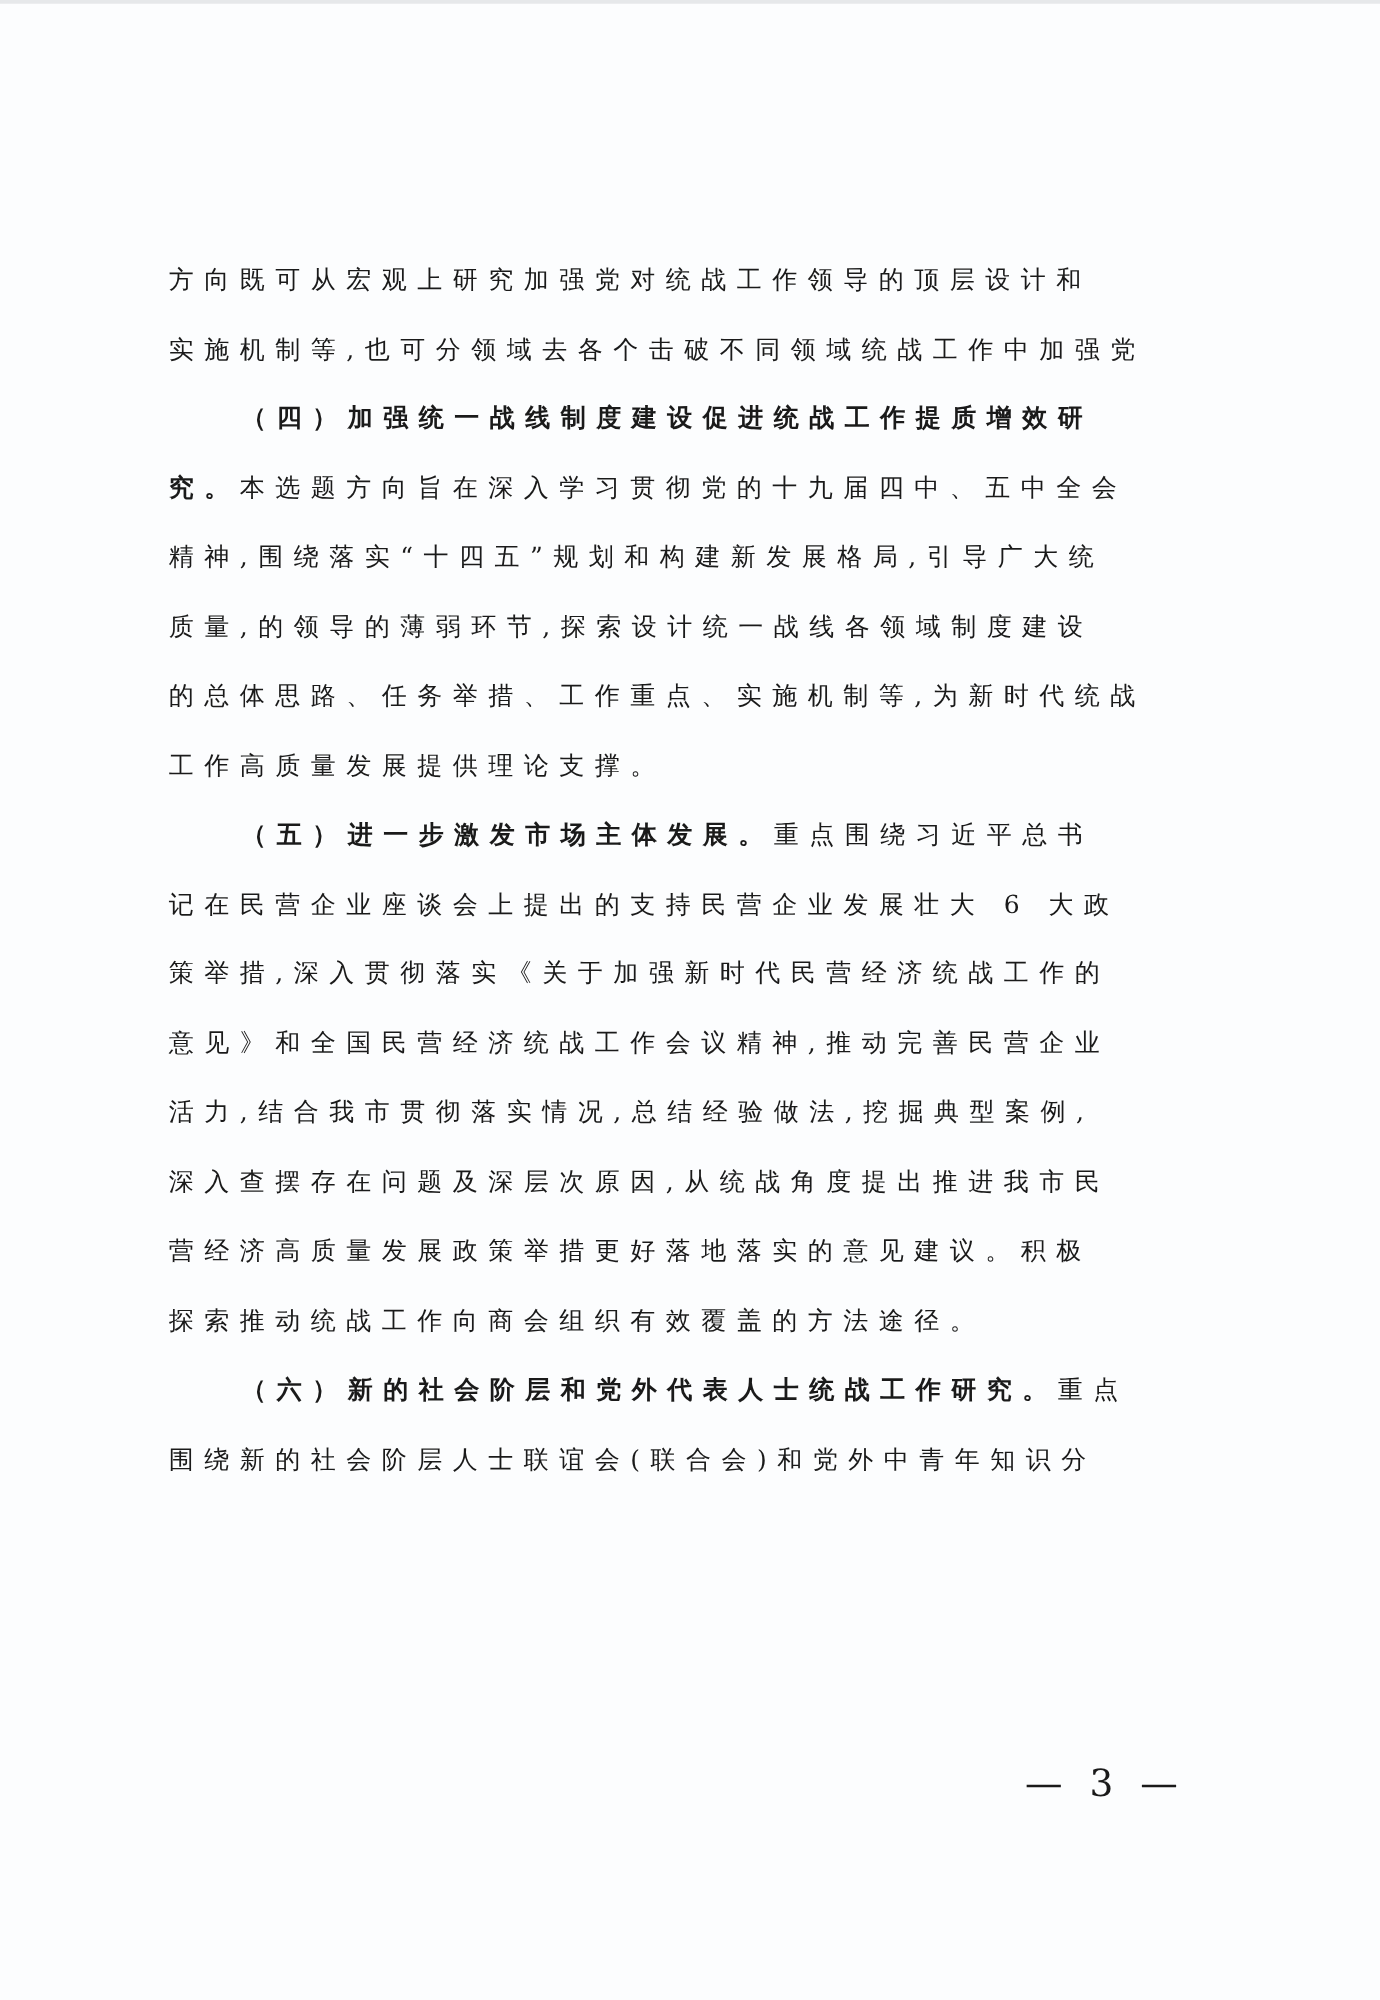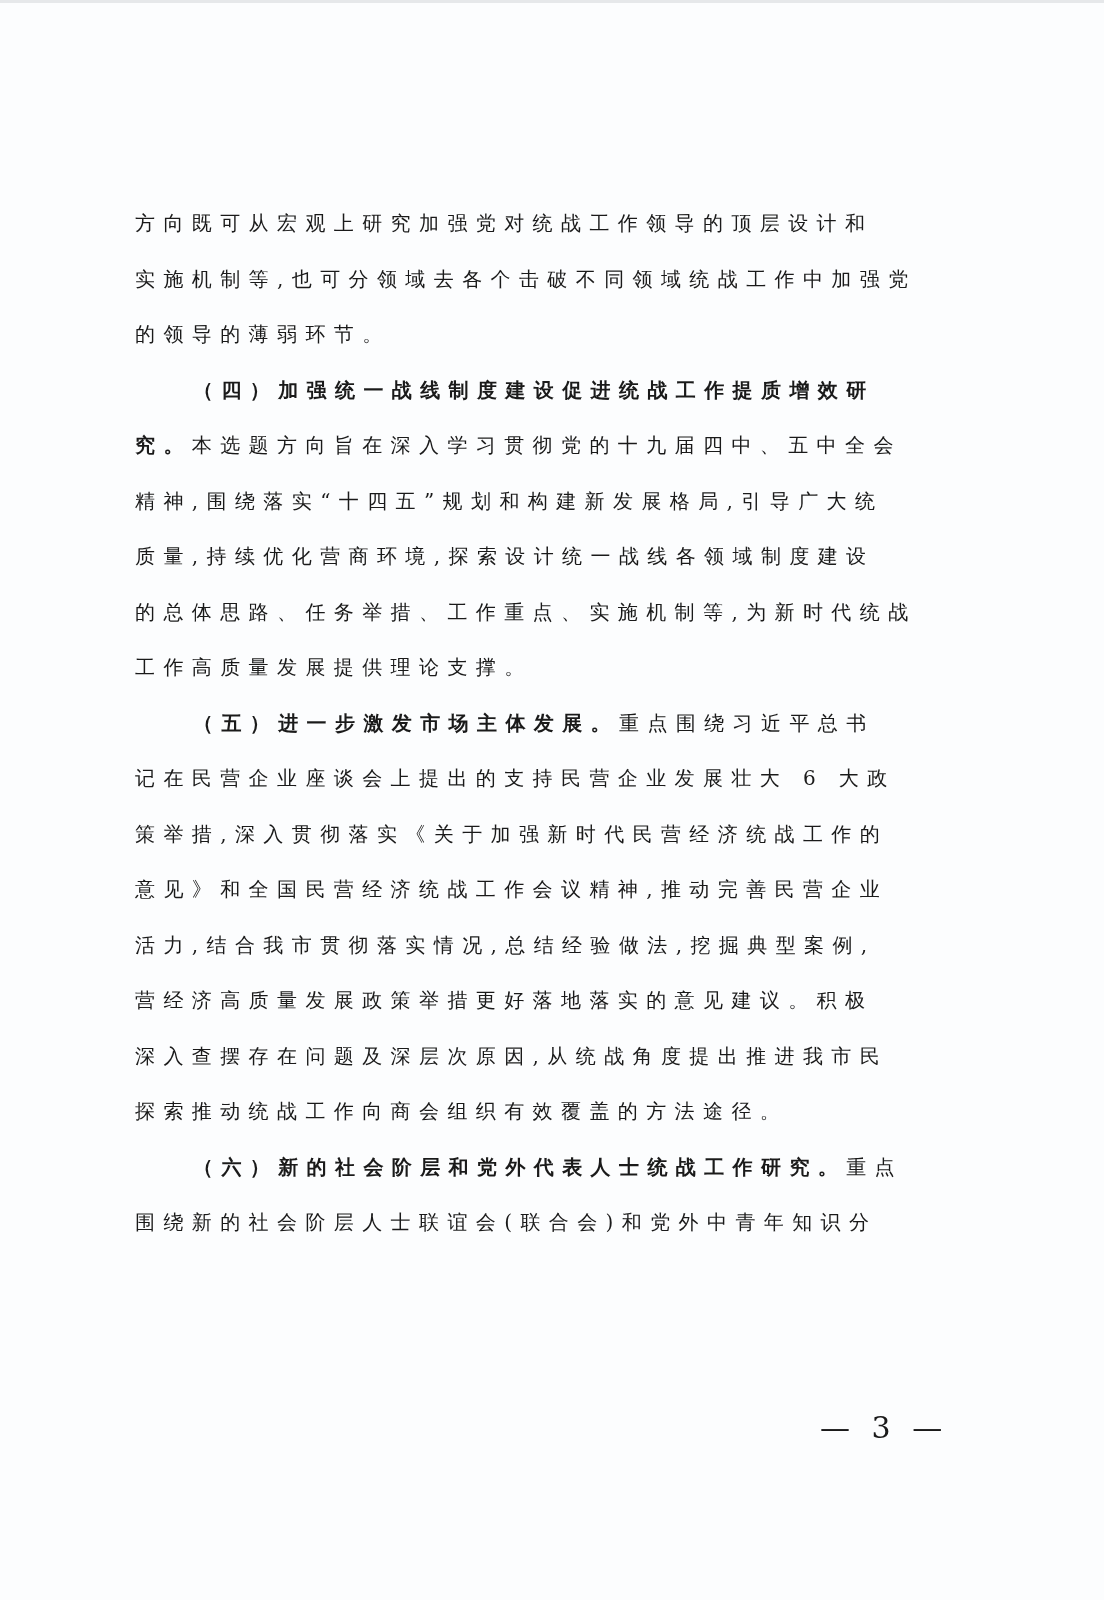--- a/index.html
+++ b/index.html
@@ -52,35 +52,34 @@
     }
   </style>
 </head>
 <body>
 
 <div class="top-edge"></div>
 
 <div class="page">
   <div class="line"><span>方向既可从宏观上研究加强党对统战工作领导的顶层设计和</span></div>
   <div class="line"><span>实施机制等,也可分领域去各个击破不同领域统战工作中加强党</span></div>
-  <div class="line"><span>的领导的薄弱环节。</span></div>
 
   <div class="line indent"><span class="heading">（四）加强统一战线制度建设促进统战工作提质增效研</span><span></span></div>
   <div class="line"><span class="heading">究。</span><span>本选题方向旨在深入学习贯彻党的十九届四中、五中全会</span></div>
   <div class="line"><span>精神,围绕落实“十四五”规划和构建新发展格局,引导广大统</span></div>
-  <div class="line"><span>质量,持续优化营商环境,探索设计统一战线各领域制度建设</span></div>
+  <div class="line"><span>质量,的领导的薄弱环节,探索设计统一战线各领域制度建设</span></div>
   <div class="line"><span>的总体思路、任务举措、工作重点、实施机制等,为新时代统战</span></div>
   <div class="line"><span>工作高质量发展提供理论支撑。</span></div>
 
   <div class="line indent"><span class="heading">（五）进一步激发市场主体发展。</span><span>重点围绕习近平总书</span></div>
   <div class="line"><span>记在民营企业座谈会上提出的支持民营企业发展壮大 6 大政</span></div>
   <div class="line"><span>策举措,深入贯彻落实《关于加强新时代民营经济统战工作的</span></div>
   <div class="line"><span>意见》和全国民营经济统战工作会议精神,推动完善民营企业</span></div>
   <div class="line"><span>活力,结合我市贯彻落实情况,总结经验做法,挖掘典型案例,</span></div>
+  <div class="line"><span>深入查摆存在问题及深层次原因,从统战角度提出推进我市民</span></div>
   <div class="line"><span>营经济高质量发展政策举措更好落地落实的意见建议。积极</span></div>
-  <div class="line"><span>深入查摆存在问题及深层次原因,从统战角度提出推进我市民</span></div>
   <div class="line"><span>探索推动统战工作向商会组织有效覆盖的方法途径。</span></div>
 
   <div class="line indent"><span class="heading">（六）新的社会阶层和党外代表人士统战工作研究。</span><span>重点</span></div>
   <div class="line"><span>围绕新的社会阶层人士联谊会(联合会)和党外中青年知识分</span></div>
 </div>
 
 <div class="page-number">— 3 —</div>
 
 </body></html>

